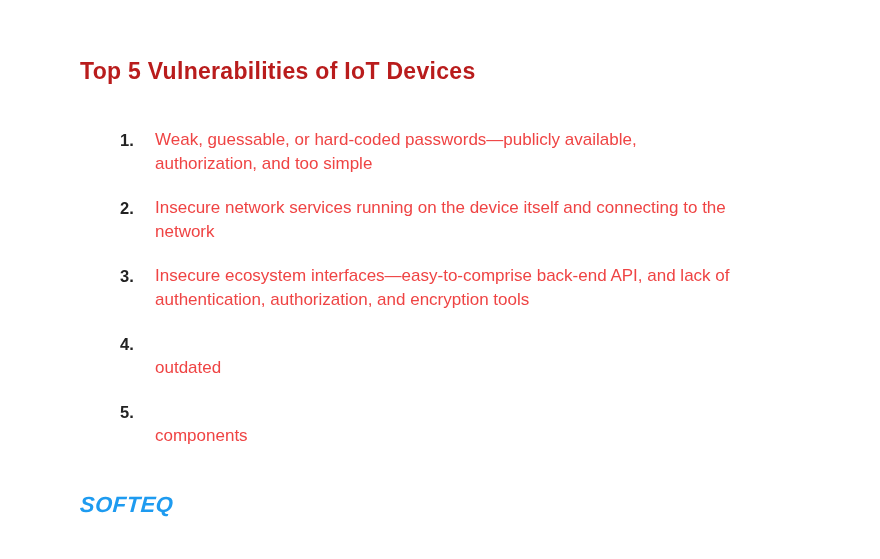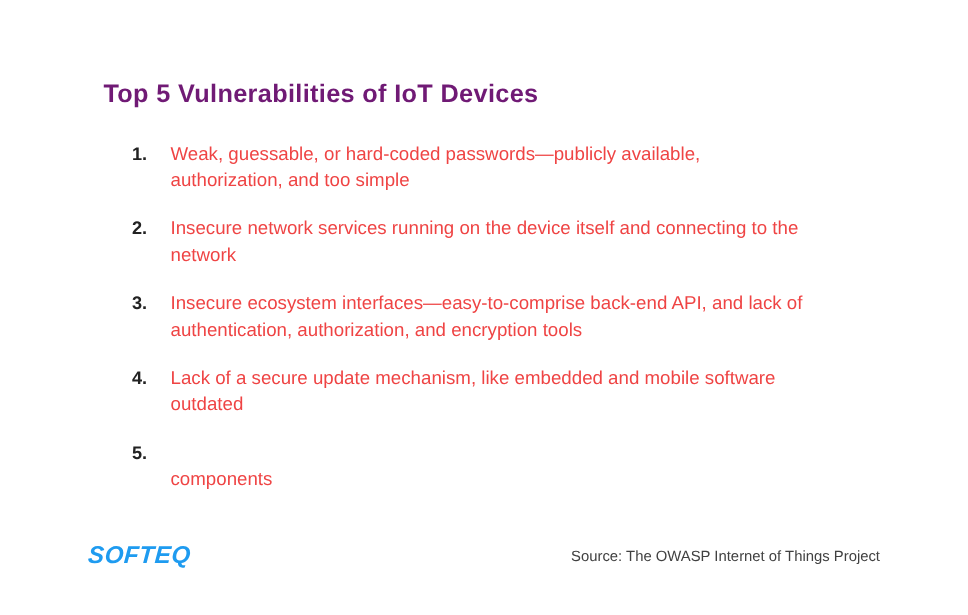--- a/index.html
+++ b/index.html
@@ -12,25 +12,25 @@
     width: 880px;
     height: 559px;
     background: #ffffff;
     font-family: "Liberation Sans", sans-serif;
     overflow: hidden;
   }
   .title {
     position: absolute;
     left: 80px;
     top: 58px;
-    margin: 14px;
+    margin: 0;
     font-size: 23px;
     font-weight: 800;
     letter-spacing: 0.3px;
-    color: #701a75;
+    color: #b91c1c;
   }
   .vuln-list {
     position: absolute;
     left: 120px;
     top: 128px;
     margin: 0;
     padding: 0;
     list-style: none;
   }
   .vuln-item {
@@ -105,32 +105,31 @@
       <span class="vuln-number">3.</span>
       <span class="vuln-text">
         <span class="vuln-line">Insecure ecosystem interfaces—easy-to-comprise back-end API, and lack of</span><br>
         <span class="vuln-line">authentication, authorization, and encryption tools</span>
       </span>
     </li>
 
     <li class="vuln-item">
       <span class="vuln-number">4.</span>
       <span class="vuln-text">
-        <span class="vuln-line">Lack of a secure update mechanism, like embedded and mobile software</span><br>
+        <br>
         <span class="vuln-line">outdated</span>
       </span>
     </li>
 
     <li class="vuln-item">
       <span class="vuln-number">5.</span>
       <span class="vuln-text">
         <br>
         <span class="vuln-line">components</span>
       </span>
     </li>
 
   </ol>
 
   <div class="logo">SOFTEQ</div>
 
-  <div class="source">Source: The OWASP Internet of Things Project</div>
 
 </div>
 
 </body></html>

